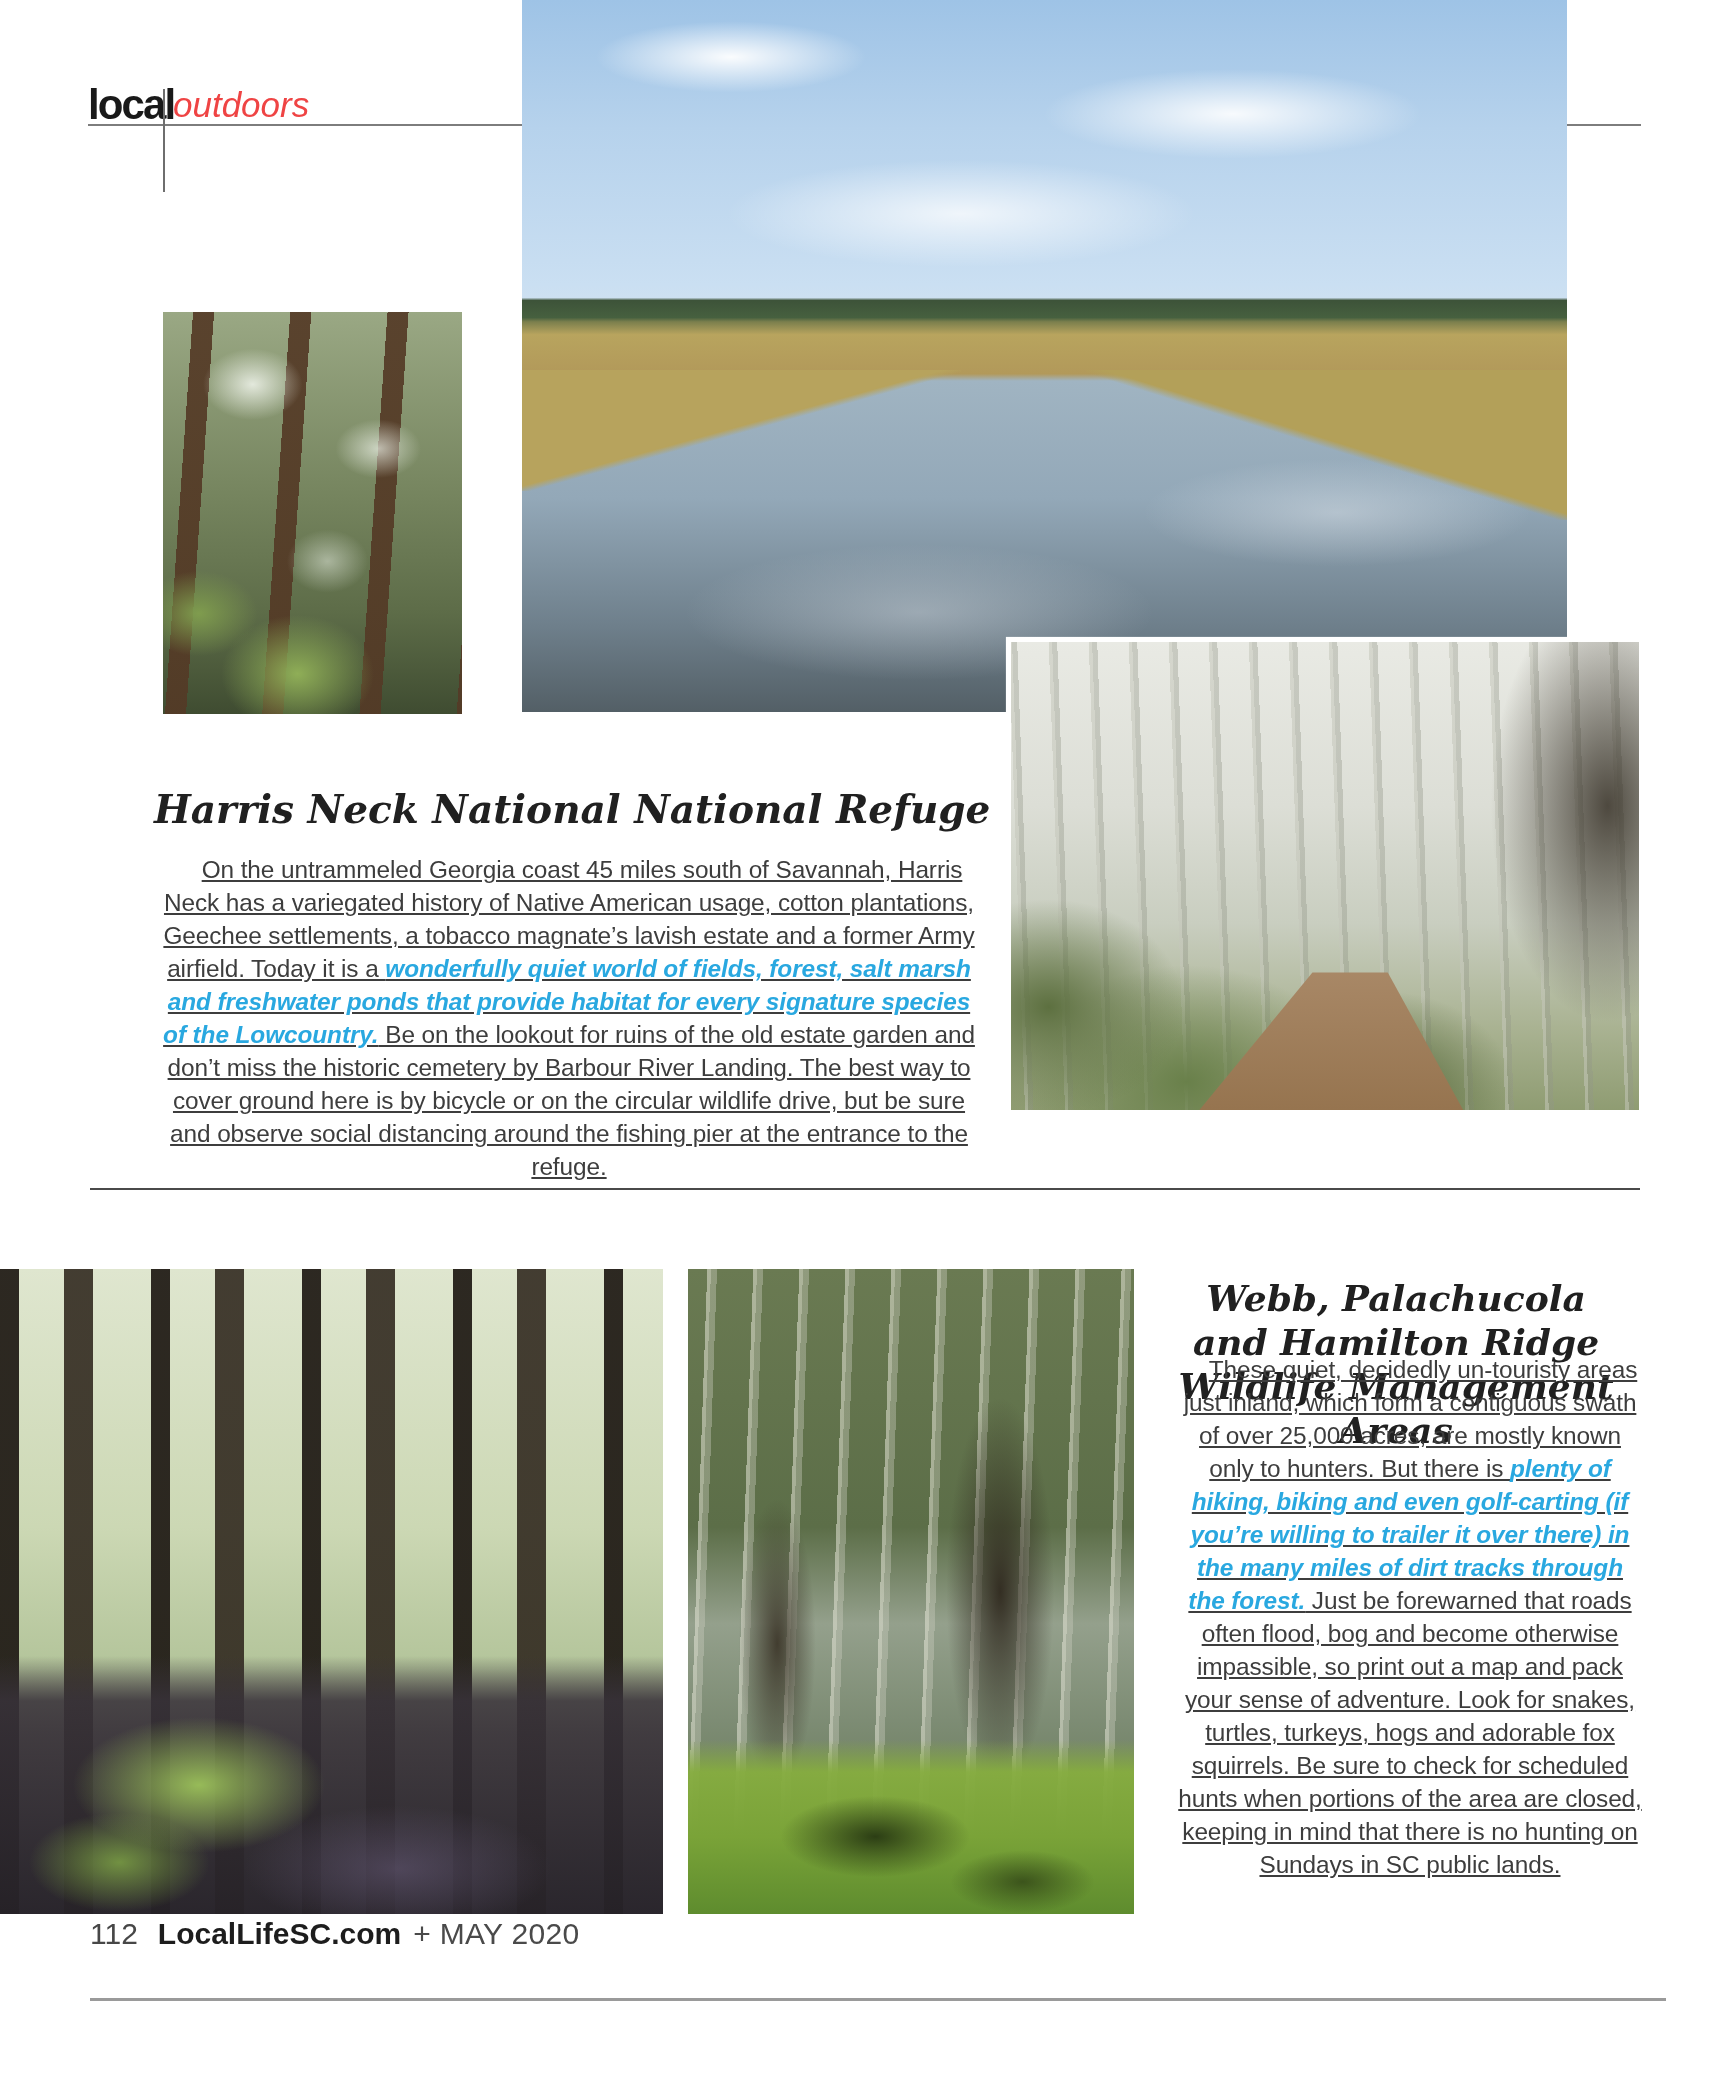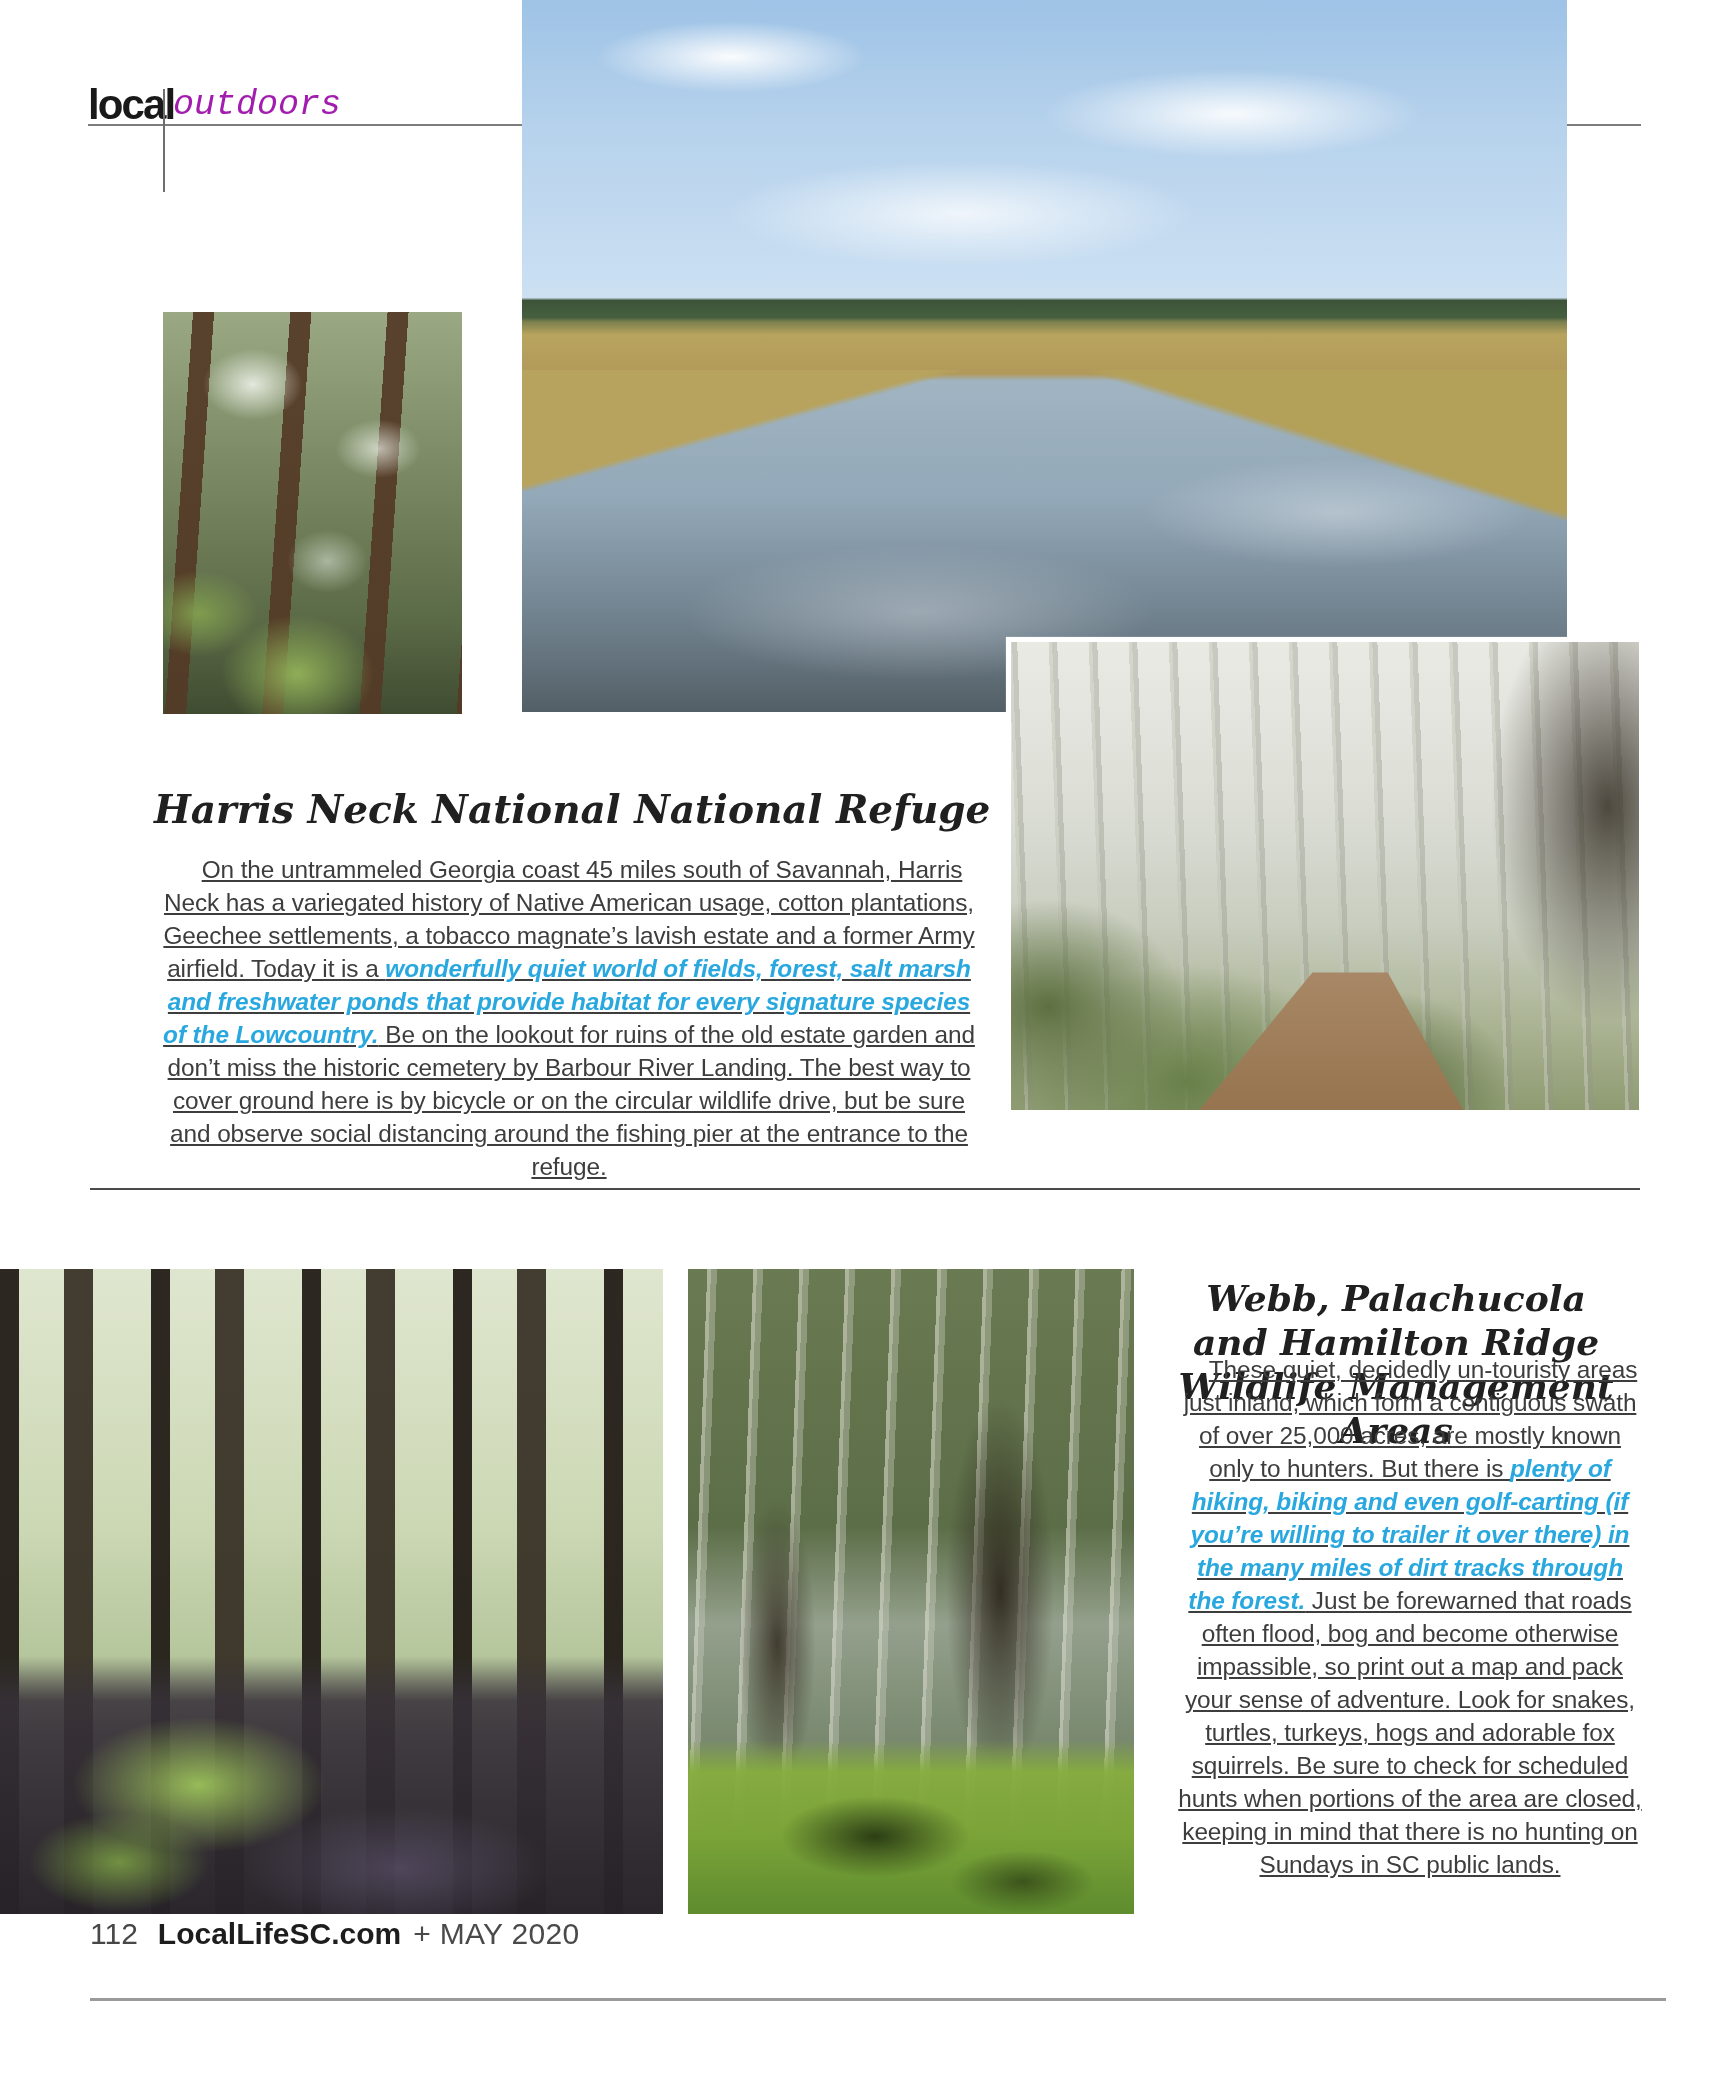--- a/index.html
+++ b/index.html
@@ -7,22 +7,22 @@
        font-family:"Liberation Sans",sans-serif;}
   .page{position:absolute;inset:0;background:#fff;text-align:center;}
 
   
   .header-rule{position:absolute;left:88px;top:124px;width:1553px;height:1.9px;
                background:#7d7d7d;z-index:1;}
   .logo{position:absolute;left:88px;top:84px;z-index:4;}
   .logo-word{font-size:42px;font-weight:bold;letter-spacing:-1.9px;color:#191919;
              line-height:42px;}
   .logo-bar{position:absolute;left:75px;top:5.1px;width:1.9px;height:103px;background:#6e6e6e;}
-  .logo-script{position:absolute;left:85px;top:1.3px;font-family:Liberation Mono, monospace;
-               font-style:italic;font-size:35px;color:#a21caf;white-space:nowrap;}
+  .logo-script{position:absolute;left:85px;top:1.3px;font-family:Liberation Sans, sans-serif;
+               font-style:italic;font-size:35px;color:#ef4444;white-space:nowrap;}
 
   
   .photo{position:absolute;overflow:hidden;}
   .photo-marsh{left:522px;top:0;width:1045px;height:712px;z-index:2;
     background:
       radial-gradient(ellipse 193px 51px at 20% 8%, rgba(255,255,255,.95), rgba(255,255,255,0) 70%),
       radial-gradient(ellipse 270px 64px at 68% 16%, rgba(255,255,255,.9), rgba(255,255,255,0) 70%),
       radial-gradient(ellipse 335px 77px at 42% 30%, rgba(255,255,255,.75), rgba(255,255,255,0) 70%),
       radial-gradient(ellipse 277px 77px at 78% 72%, rgba(226,232,238,.45), rgba(255,255,255,0) 70%),
       radial-gradient(ellipse 335px 97px at 38% 86%, rgba(220,226,232,.4), rgba(255,255,255,0) 70%),

